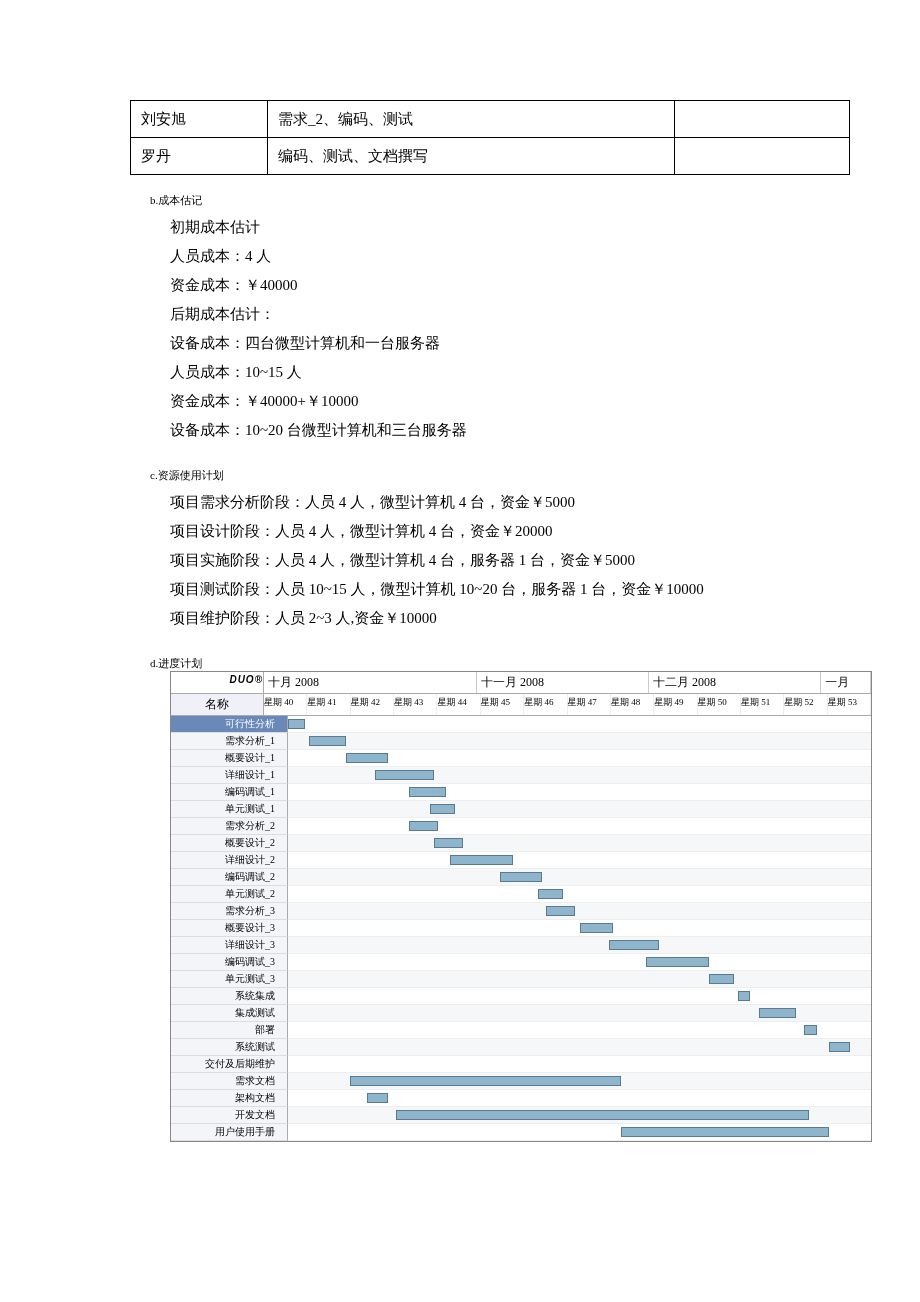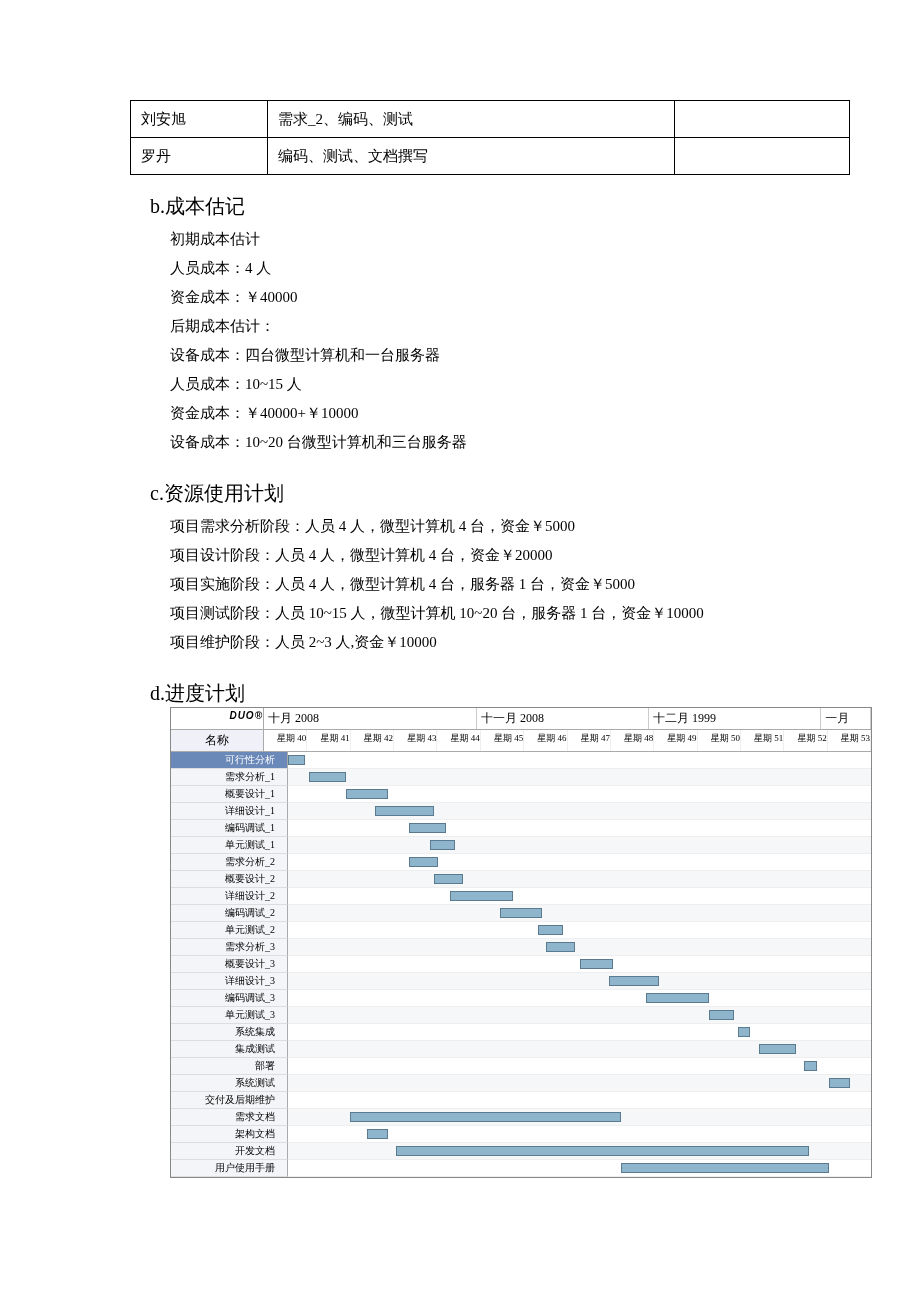--- a/index.html
+++ b/index.html
@@ -25,21 +25,21 @@
     font-size: 15px;
     vertical-align: middle;
     height: 24px;
   }
   table.simple td.c0 { width: 120px; }
   table.simple td.c1 { width: 400px; }
   table.simple td.c2 { width: 160px; }
 
   .section-label {
     margin-left: 90px;
-    font-size: 20px;
+    font-size: 11px;
   }
   .line {
     margin-left: 110px;
     font-size: 15px;
     margin-top: 10px;
     margin-bottom: 10px;
   }
   .spacer { height: 18px; }
 
   
@@ -88,21 +88,21 @@
     font-size: 12px;
   }
   .gantt-weeks {
     flex: 1;
     display: flex;
     border-bottom: 1px solid #aaa;
   }
   .gantt-week {
     flex: 1;
     border-right: 1px solid #eee;
-    text-align: right;
+    text-align: left;
     padding: 2px 0;
     font-size: 9px;
     white-space: nowrap;
   }
   .gantt-body {
   }
   .gantt-row {
     display: flex;
     height: 17px;
     align-items: stretch;
@@ -186,21 +186,21 @@
   <div class="spacer"></div>
 
   <div class="section-label">d.进度计划</div>
 
   <div class="gantt-wrap">
     <div class="gantt-top">
       <div class="gantt-logo">DUO®</div>
       <div class="gantt-months" id="gantt-months">
           <div class="gantt-month" style="flex: 5 1 0%;">十月 2008</div>
           <div class="gantt-month" style="flex: 4 1 0%;">十一月 2008</div>
-          <div class="gantt-month" style="flex: 4 1 0%;">十二月 1999</div>
+          <div class="gantt-month" style="flex: 4 1 0%;">十二月 2008</div>
           <div class="gantt-month" style="flex: 1 1 0%;">一月</div>
         </div>
     </div>
     <div class="gantt-header2">
       <div class="gantt-name-head">名称</div>
       <div class="gantt-weeks" id="gantt-weeks">
           <div class="gantt-week">星期 40</div>
           <div class="gantt-week">星期 41</div>
           <div class="gantt-week">星期 42</div>
           <div class="gantt-week">星期 43</div>

